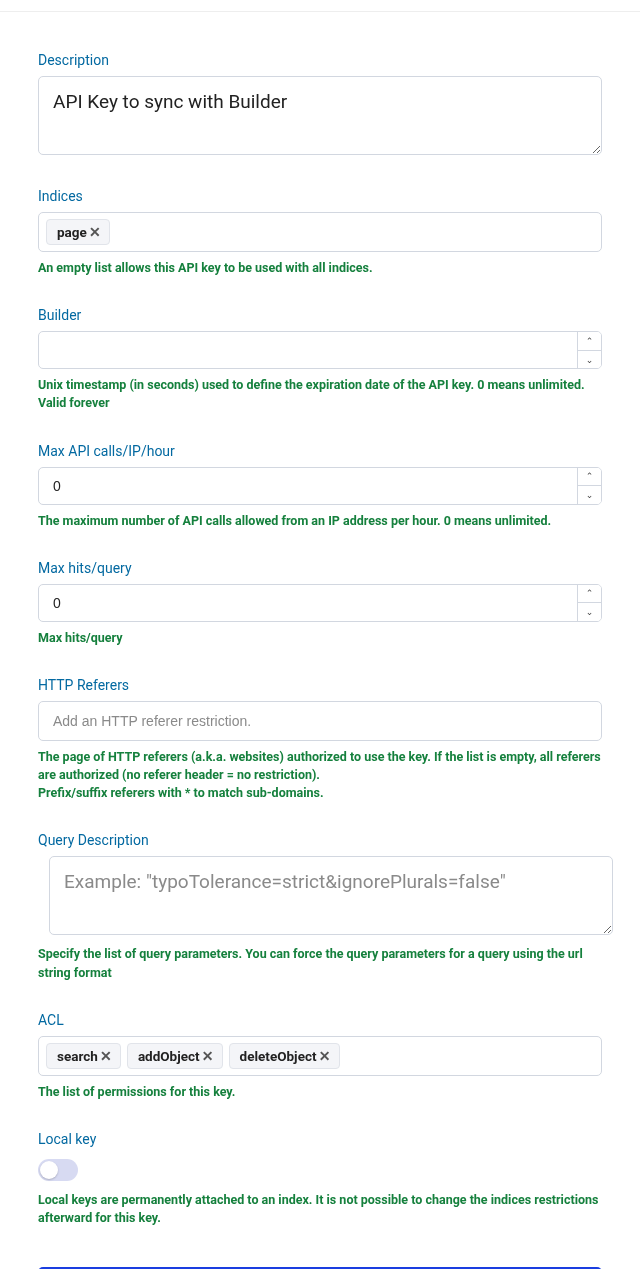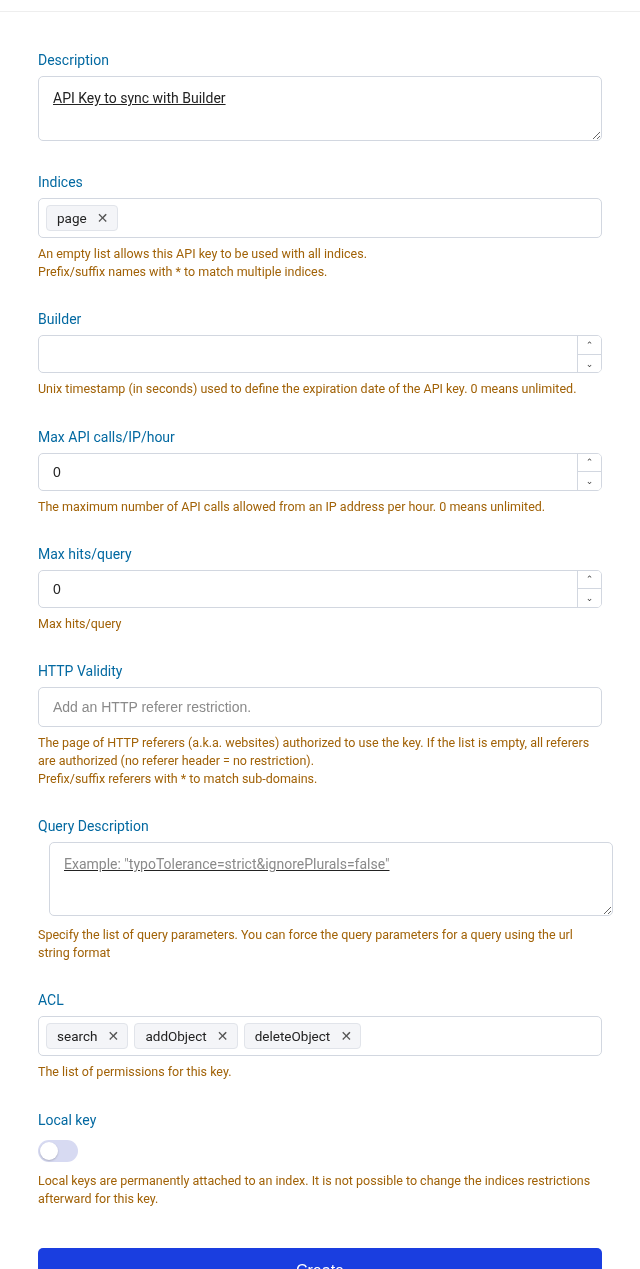--- a/index.html
+++ b/index.html
@@ -22,36 +22,36 @@
     margin-bottom: 30px;
   }
   .label {
     font-size: 14px;
     color: #0369a1;
     display: block;
     margin-bottom: 8px;
   }
   .help {
     font-size: 12.5px;
-    color: #a16207;
+    color: #15803d;
     line-height: 1.45;
     margin-top: 7px;
+    font-weight: bold;
   }
   textarea.textarea {
     width: 100%;
     border: 1px solid #d2d7e0;
     border-radius: 5px;
     padding: 12px 14px;
     font-family: inherit;
-    font-size: 14px;
+    font-size: 19px;
     color: #222;
     resize: vertical;
     min-height: 64px;
     line-height: 1.4;
-    text-decoration: underline;
   }
   textarea.textarea::placeholder { color: #8a8a8a; }
   .tags-input {
     width: 100%;
     border: 1px solid #d2d7e0;
     border-radius: 5px;
     padding: 6px 7px;
     display: flex;
     flex-wrap: wrap;
     gap: 6px;
@@ -61,21 +61,22 @@
   }
   .tag {
     display: inline-flex;
     align-items: center;
     background: #f4f5f8;
     border: 1px solid #e1e4ea;
     border-radius: 4px;
     padding: 4px 6px 4px 10px;
     font-size: 13.5px;
     color: #222;
-    gap: 8px;
+    gap: 0;
+    font-weight: bold;
   }
   .tag-remove {
     display: inline-flex;
     align-items: center;
     justify-content: center;
     font-size: 14px;
     line-height: 1;
     color: #555;
     cursor: pointer;
     width: 16px;
@@ -178,40 +179,40 @@
   <div class="field-group">
     <label class="label">Indices</label>
     <div class="tags-input">
       <span class="tag">
         <span>page</span>
         <span class="tag-remove">✕</span>
       </span>
     </div>
     <div class="help">
       <div>An empty list allows this API key to be used with all indices.</div>
-      <div>Prefix/suffix names with * to match multiple indices.</div>
     </div>
   </div>
 
   
   <div class="field-group">
     <label class="label">Builder</label>
     <div class="number-wrap">
       <input class="number-input" value="" style="">
       <div class="spinner">
         <div class="spinner-btn">
             <span class="chev">⌃</span>
           </div>
         <div class="spinner-btn">
             <span class="chev">⌄</span>
           </div>
       </div>
     </div>
     <div class="help">
       <span>Unix timestamp (in seconds) used to define the expiration date of the API key. 0 means unlimited.</span>
+      <div>Valid forever</div>
     </div>
   </div>
 
   
   <div class="field-group">
     <label class="label">Max API calls/IP/hour</label>
     <div class="number-wrap">
       <input class="number-input" value="0" style="">
       <div class="spinner">
         <div class="spinner-btn">
@@ -237,21 +238,21 @@
         <div class="spinner-btn">
             <span class="chev">⌄</span>
           </div>
       </div>
     </div>
     <div class="help">Max hits/query</div>
   </div>
 
   
   <div class="field-group">
-    <label class="label">HTTP Validity</label>
+    <label class="label">HTTP Referers</label>
     <input class="text-input" placeholder="Add an HTTP referer restriction." style="">
     <div class="help">
       <div>The page of HTTP referers (a.k.a. websites) authorized to use the key. If the list is empty, all referers are authorized (no referer header = no restriction).</div>
       <div>Prefix/suffix referers with * to match sub-domains.</div>
     </div>
   </div>
 
   
   <div class="field-group">
     <label class="label">Query Description</label>

